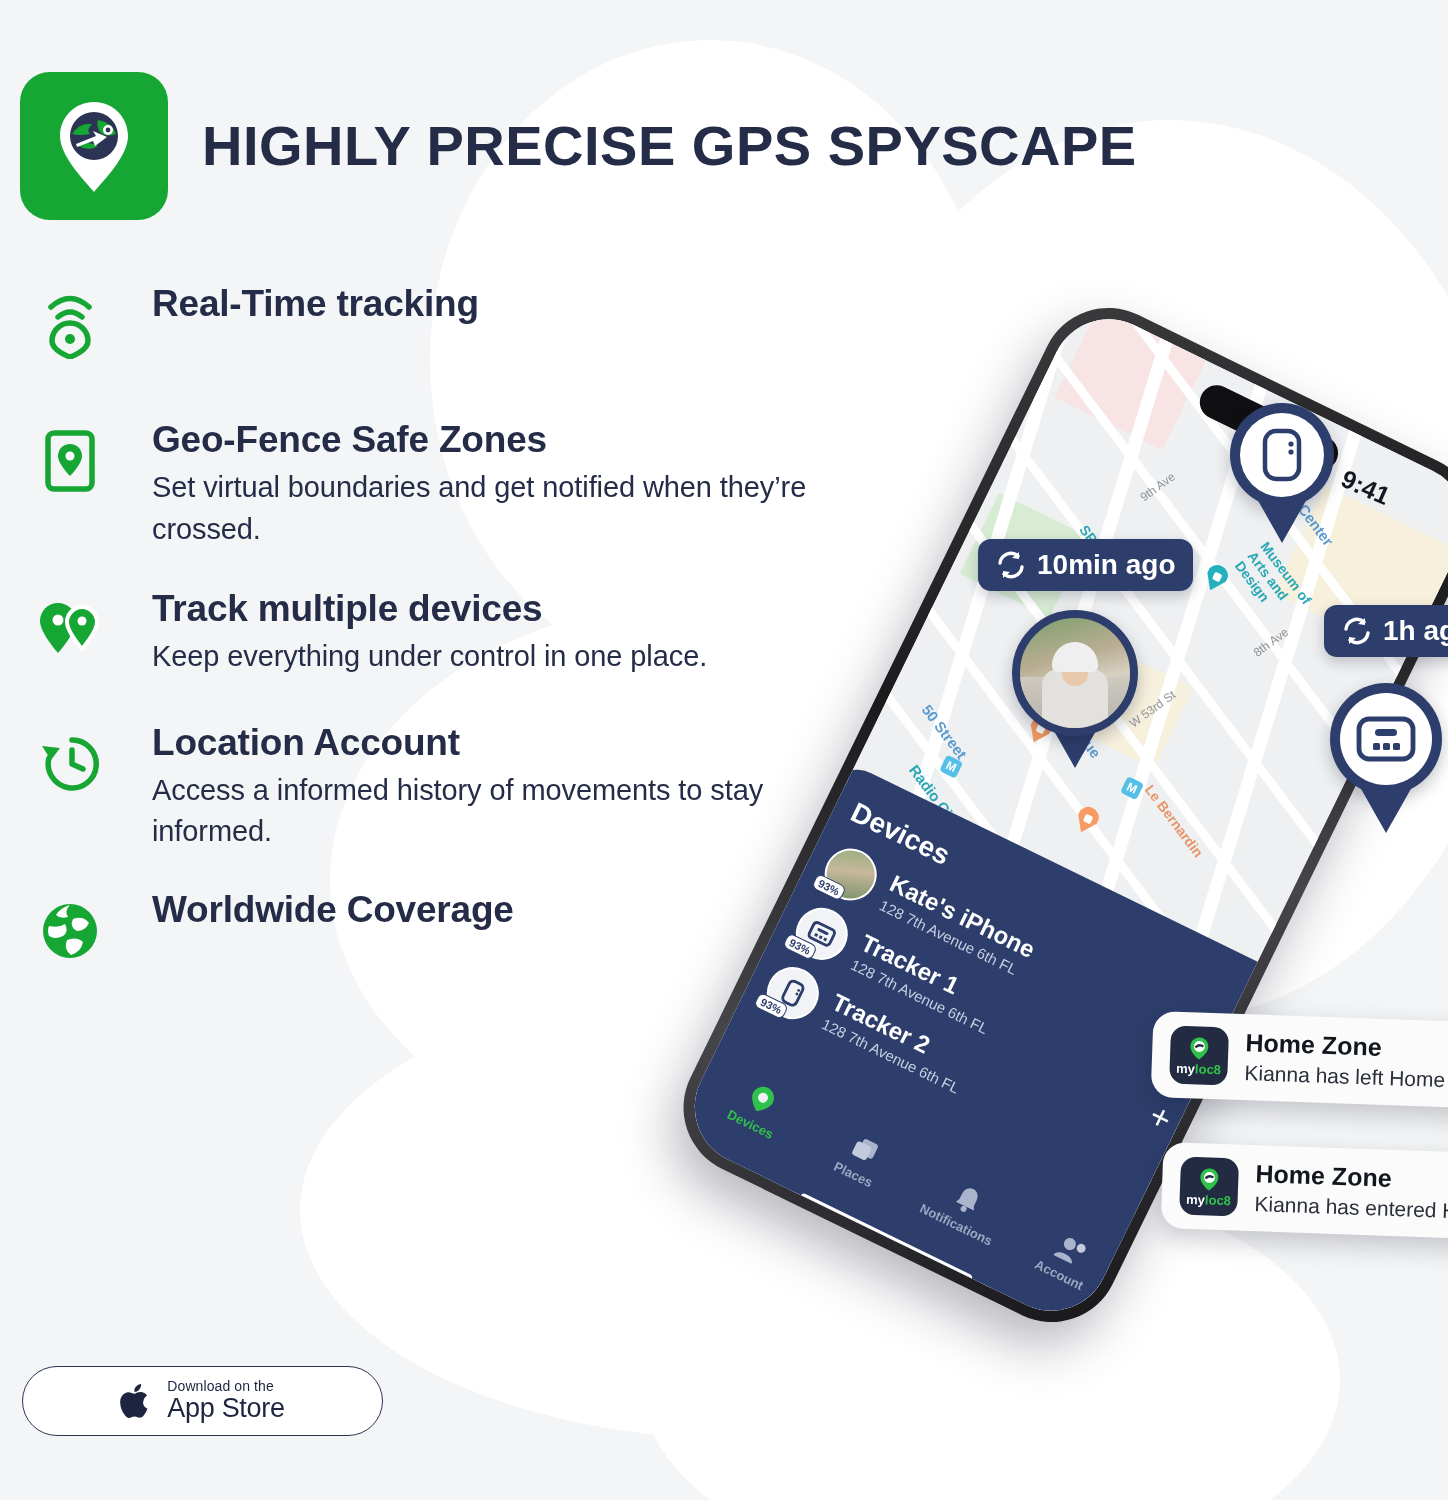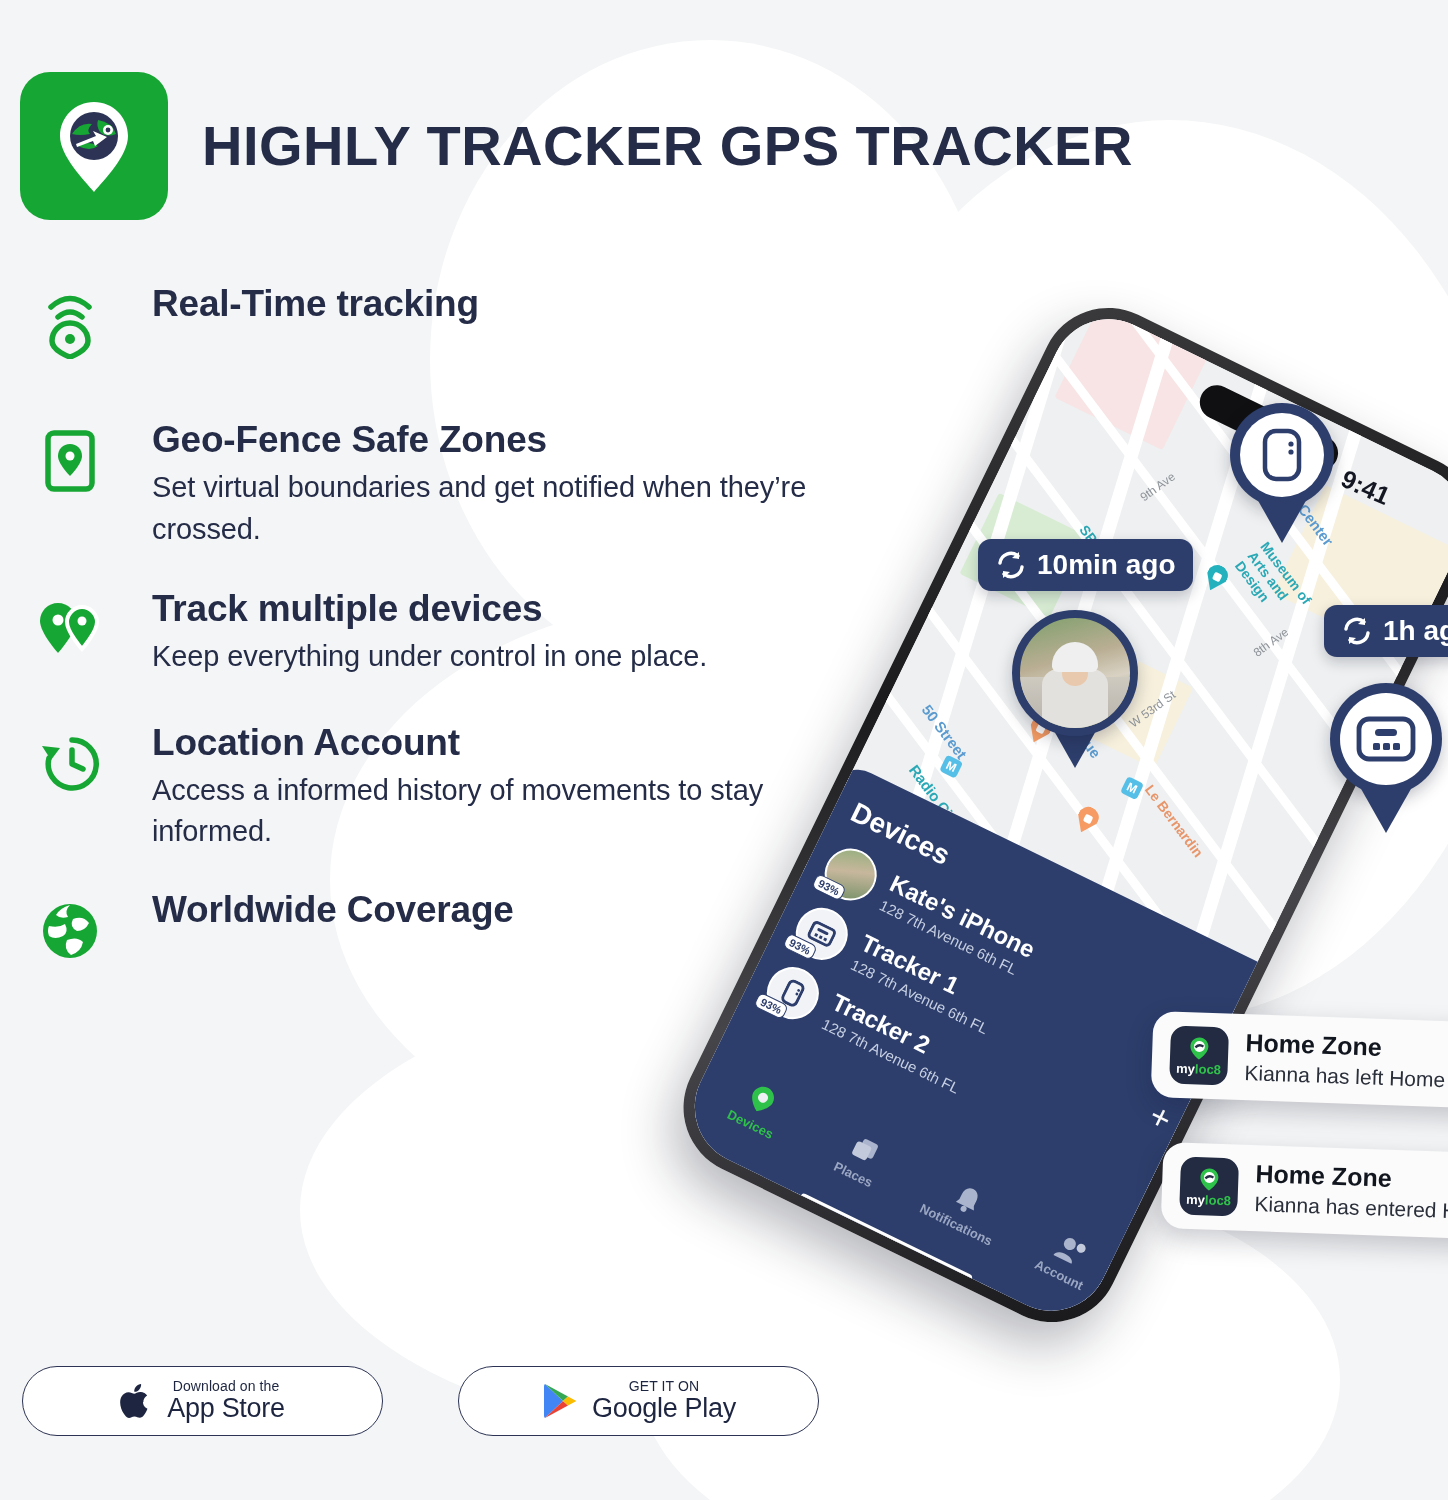--- a/index.html
+++ b/index.html
@@ -108,21 +108,20 @@
   }
   .badge {
     width: 361px; height: 70px;
     border: 1.6px solid #2c3354;
     border-radius: 36px;
     background: #ffffff;
     display: flex;
     align-items: center;
     justify-content: center;
     gap: 13px;
-    text-align: center;
   }
   .badge-txt { line-height: 1.05; color: #1d2540; }
   .badge-small { font-size: 14px; font-weight: 400; letter-spacing: 0.1px; display:block; }
   .badge-big   { font-size: 27px; font-weight: 400; letter-spacing: -0.3px; display:block; }
 
   
   .phone-stage {
     position: absolute;
     left: 735px; top: 300px;
     width: 713px; height: 1080px;
@@ -406,21 +405,21 @@
         <path d="M52 8 C33 8 18 23 18 42 C18 62 42 86 52 98 C62 86 86 62 86 42 C86 23 71 8 52 8 Z" fill="#ffffff"></path>
         <circle cx="52" cy="42" r="24" fill="#2c3354"></circle>
         <path d="M30 40 q8 -12 20 -10 q-6 6 -2 10 q-10 2 -18 0 Z" fill="#16a633"></path>
         <path d="M56 26 q14 2 18 14 q-10 4 -16 -2 q-4 -6 -2 -12 Z" fill="#16a633"></path>
         <path d="M36 52 q10 -6 20 0 q-8 6 -20 0 Z" fill="#16a633"></path>
         <path d="M34 50 l20 -8 l-3 -5 l14 6 l-12 9 l-2 -5 l-16 6 Z" fill="#ffffff"></path>
         <circle cx="66" cy="36" r="5" fill="#ffffff"></circle>
         <circle cx="66" cy="36" r="2.4" fill="#2c3354"></circle>
       </svg>
     </div>
-    <div class="headline">HIGHLY TRACKER GPS TRACKER</div>
+    <div class="headline">HIGHLY PRECISE GPS SPYSCAPE</div>
   </div>
 
   <div class="features">
 
     <div class="feature">
       <div class="feature-icon">
         <svg width="60" height="68" viewBox="0 0 60 68">
           <g fill="none" stroke="#16a633" stroke-width="5.5" stroke-linecap="round">
             <path d="M11 16 q19 -17 38 0"></path>
             <path d="M18 26 q12 -10 24 0"></path>
@@ -727,28 +726,16 @@
       <svg width="34" height="40" viewBox="0 0 34 40">
         <path d="M23.4 21.1c0-4.4 3.6-6.5 3.7-6.6-2-2.9-5.2-3.3-6.3-3.4-2.7-.3-5.2 1.6-6.6 1.6-1.3 0-3.4-1.5-5.6-1.5-2.9.1-5.5 1.7-7 4.3-3 5.2-.8 12.9 2.1 17.1 1.4 2.1 3.1 4.4 5.3 4.3 2.1-.1 2.9-1.4 5.5-1.4s3.3 1.4 5.5 1.3c2.3 0 3.7-2.1 5.1-4.2 1.6-2.4 2.3-4.7 2.3-4.8-.1-.1-4.4-1.7-4.4-6.7z" fill="#1d2540"></path>
         <path d="M19.3 8.4c1.2-1.4 2-3.4 1.8-5.4-1.7.1-3.8 1.2-5 2.6-1.1 1.2-2.1 3.3-1.8 5.2 1.9.2 3.8-1 5-2.4z" fill="#1d2540"></path>
       </svg>
       <div class="badge-txt">
         <span class="badge-small">Download on the</span>
         <span class="badge-big">App Store</span>
       </div>
     </div>
 
-    <div class="badge">
-      <svg width="38" height="40" viewBox="0 0 38 40">
-        <path d="M4 3 L22 20 L4 37 C3.3 36.5 3 35.6 3 34.5 L3 5.5 C3 4.4 3.3 3.5 4 3 Z" fill="#4285f4"></path>
-        <path d="M4 3 L27 15.5 L22 20 Z" fill="#34a853"></path>
-        <path d="M4 37 L22 20 L27 24.5 Z" fill="#ea4335"></path>
-        <path d="M27 15.5 L33.5 19 C35.5 20.1 35.5 19.9 33.5 21 L27 24.5 L22 20 Z" fill="#fbbc04"></path>
-      </svg>
-      <div class="badge-txt">
-        <span class="badge-small">GET IT ON</span>
-        <span class="badge-big">Google Play</span>
-      </div>
-    </div>
 
   </div>
 
 </div>
 
 </body></html>

